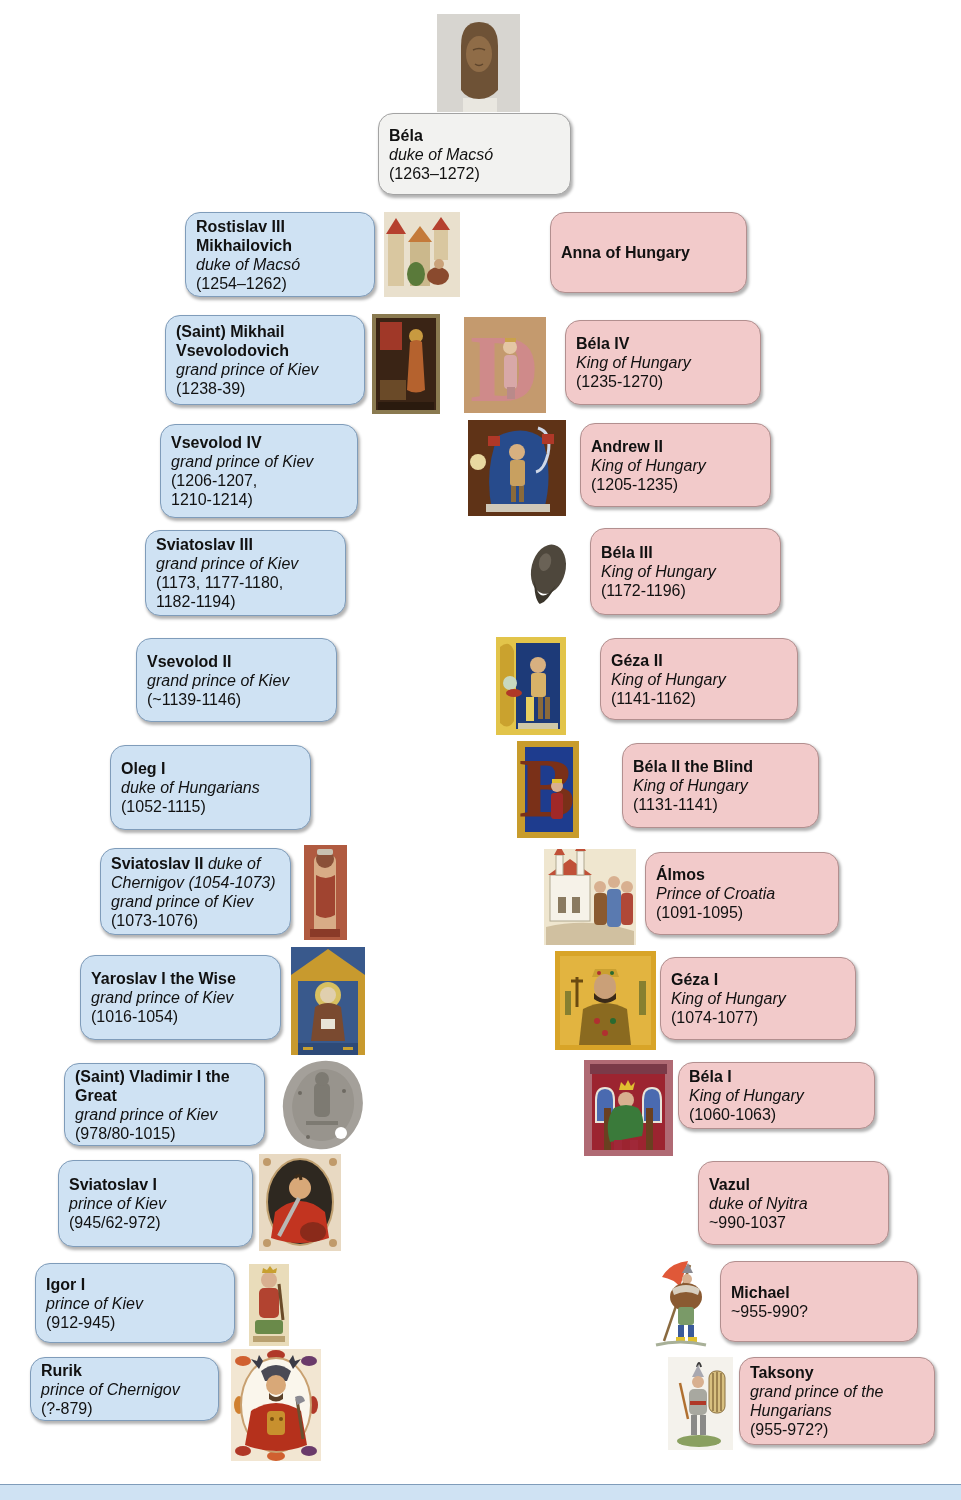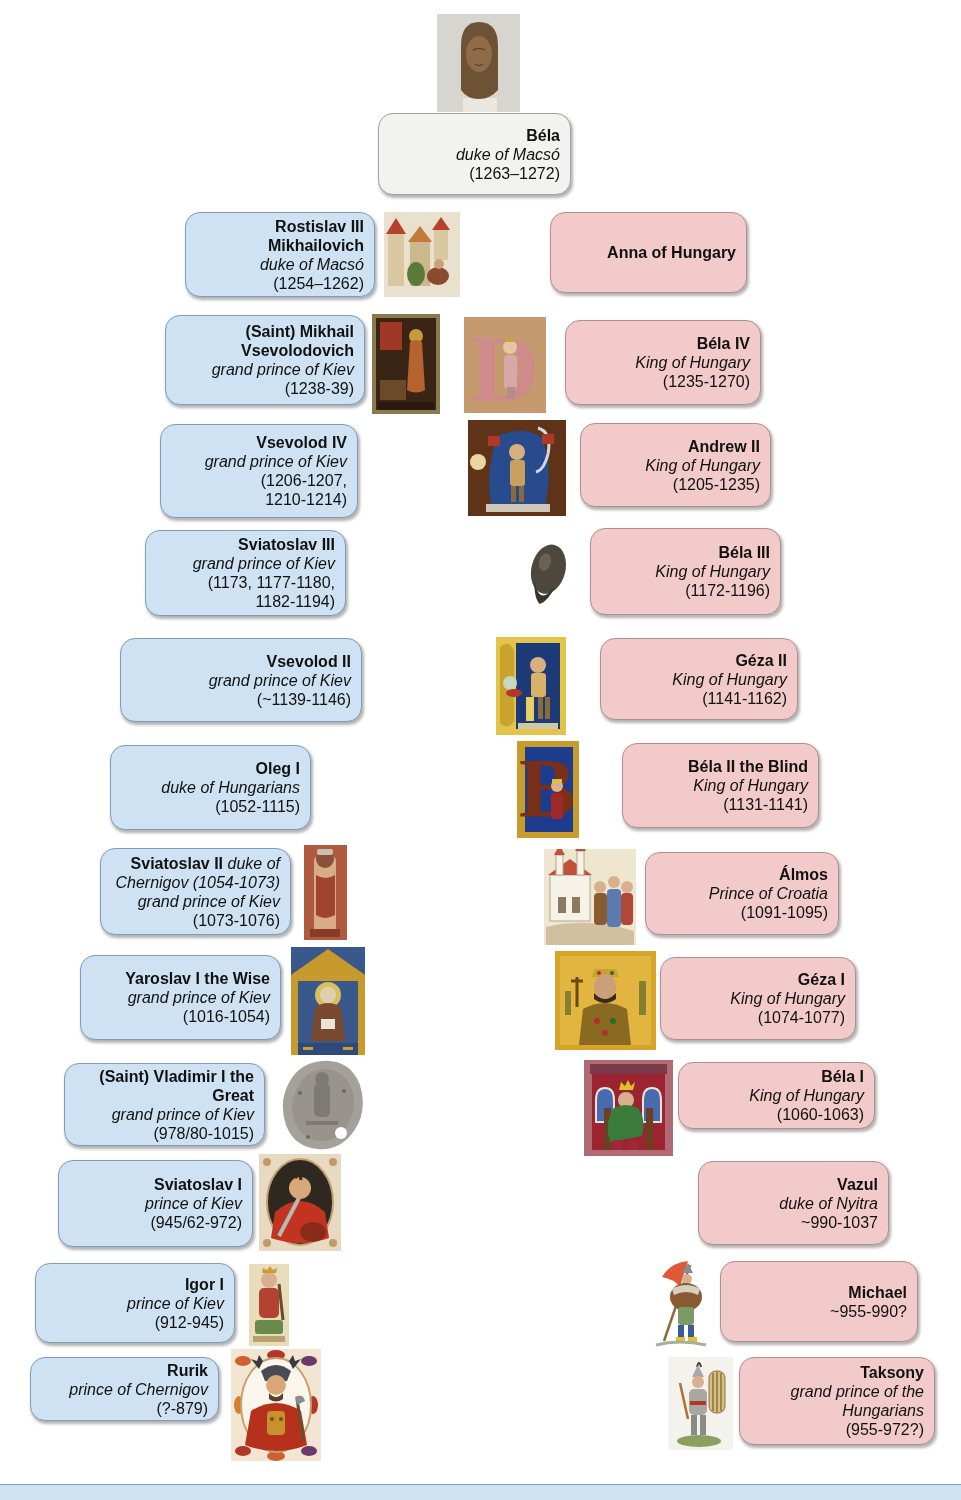--- a/index.html
+++ b/index.html
@@ -3,21 +3,21 @@
 <meta charset="utf-8">
 <style>
   html,body{margin:0;padding:0;background:#fff;}
   .canvas{
     position:relative;width:961px;height:1500px;background:#fff;overflow:hidden;
     font-family:"Liberation Sans", sans-serif;color:#111;
   }
   .node{
     position:absolute;box-sizing:border-box;border-radius:15px;
     display:flex;flex-direction:column;justify-content:center;
-    padding:4px 10px;text-align:right;font-size:16px;line-height:19px;
+    padding:4px 10px;text-align:left;font-size:16px;line-height:19px;
     box-shadow:1.5px 2.5px 3px rgba(0,0,0,0.30);
   }
   .kiev{background:var(--kiev-fill);border:1.5px solid var(--kiev-border);}
   .hungary{background:var(--hungary-fill);border:1.5px solid var(--hungary-border);}
   .root{background:var(--root-fill);border:1.5px solid var(--root-border);}
   .nm{font-weight:bold;}
   .ti{font-style:italic;}
   .dt{white-space:pre-line;}
   .img{position:absolute;overflow:hidden;}
   .img svg{display:block;width:100%;height:100%;}
@@ -144,21 +144,21 @@
           <ellipse cx="26" cy="36" rx="6" ry="9" fill="#6a6256"></ellipse>
         </g>
       </svg>
   </div>
   <div class="node hungary" style="left:590px;top:528px;width:191px;height:87px">
     <div class="nm">Béla III</div>
     <div class="ti">King of Hungary</div>
     <div class="dt">(1172-1196)</div>
   </div>
 
-  <div class="node kiev" style="left:120px;top:638px;width:242px;height:84px">
+  <div class="node kiev" style="left:136px;top:638px;width:201px;height:84px">
     <div class="nm">Vsevolod II</div>
     <div class="ti">grand prince of Kiev</div>
     <div class="dt">(~1139-1146)</div>
   </div>
   <div class="img" style="left:496px;top:637px;width:70px;height:98px">
     <svg viewBox="0 0 70 98">
         <rect width="70" height="98" fill="#e2c44a"></rect>
         <path d="M4,10 q10,-8 14,4 l0,70 q-6,10 -14,2 Z" fill="#caa22e"></path>
         <rect x="20" y="6" width="44" height="86" fill="#1d3a78"></rect>
         <circle cx="14" cy="46" r="7" fill="#c8d8c0"></circle>

